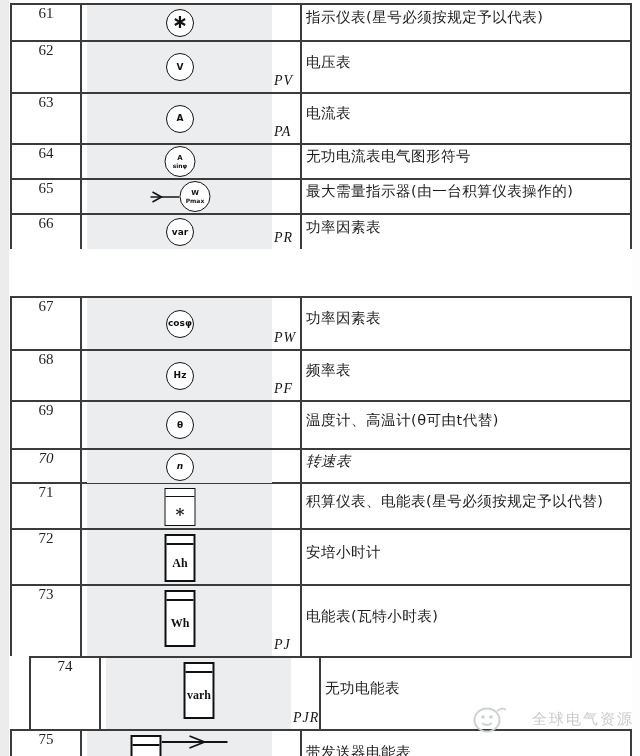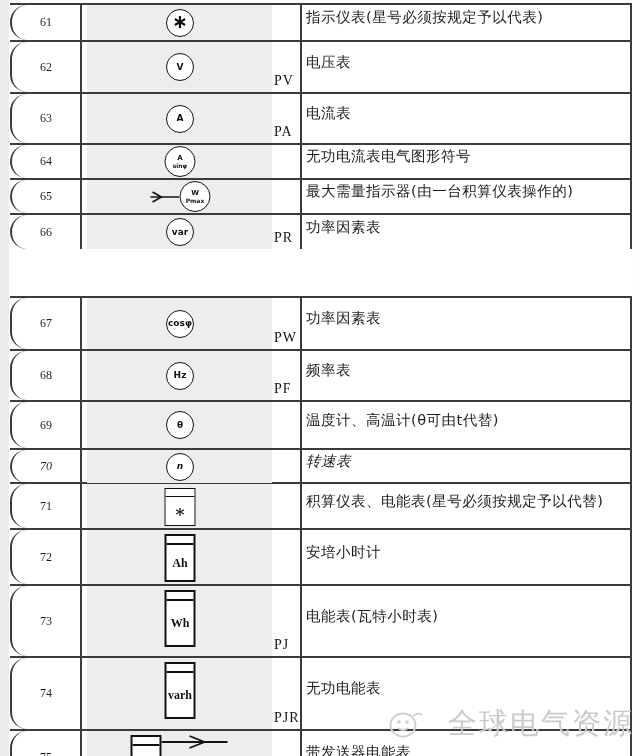--- a/index.html
+++ b/index.html
@@ -21,23 +21,23 @@
   }
   .row{
     display:grid;
     grid-template-columns:70px 220px 332px;
     border-top:2px solid #3b3b3b;
     box-sizing:border-box;
   }
   .cell{position:relative;box-sizing:border-box;}
   .cell.num{
     border-left:2px solid #3b3b3b;
-    display:flex;align-items:center;justify-content:center;
+    display:flex;justify-content:center;
     font-family:"Liberation Serif","DejaVu Serif",serif;
-    font-size:12px;color:#1f1f1f;border-radius:17px;
+    font-size:15px;color:#1f1f1f;
   }
   .cell.sym{
     border-left:2px solid #3b3b3b;
     background-image:linear-gradient(to right,transparent 5px,#ebedee 5px,#ebedee 190px,transparent 190px);
   }
   .cell.desc{
     border-left:2px solid #3b3b3b;
     border-right:2px solid #3b3b3b;
     display:flex;align-items:center;
     padding:2px 6px 12px 4px;
@@ -72,27 +72,27 @@
   .mrect .mbody{
     flex:1;display:flex;align-items:center;justify-content:center;
     font-family:"Liberation Serif","DejaVu Serif",serif;
     font-weight:bold;color:#111;font-size:12px;line-height:1;
   }
   .mrect .mbody.small{font-size:12px;}
   .mrect .mbody.star{font-size:17px;}
   .unit-label{
     position:absolute;left:192px;bottom:3px;
     font-family:"Liberation Serif","DejaVu Serif",serif;
-    font-size:14px;color:#141414;letter-spacing:1px;
+    font-size:14px;color:#141414;letter-spacing:1px;font-style:italic;
   }
   .arrow-svg{flex:0 0 auto;}
   .watermark{
     position:absolute;right:6px;top:704px;
     display:flex;align-items:center;gap:24px;
-    color:#c7cbcd;font-size:29px;letter-spacing:2px;
+    color:#c7cbcd;font-size:15px;letter-spacing:2px;
     font-family:"DejaVu Sans",sans-serif;
     justify-content:flex-end;
   }
 </style>
 </head>
 <body>
 
 <div class="page">
   <div class="left-margin"></div>
   <div class="etable" id="etable">
@@ -305,21 +305,21 @@
                 <span>Wh</span>
               </div>
             </div>
           </div>
           <span class="unit-label">PJ</span>
         </div>
         <div class="cell desc">
           <span>电能表(瓦特小时表)</span>
         </div>
       </div>
-      <div class="row" style="height: 73px;">
+      <div class="row" style="height: 73px; margin-left: 19px;">
         <div class="cell num">
           <span>74</span>
         </div>
         <div class="cell sym">
           <div class="symwrap toptight">
             <div class="mrect" style="height: 57px;">
               <div class="mtop"></div>
               <div class="mbody small">
                 <span>varh</span>
               </div>

